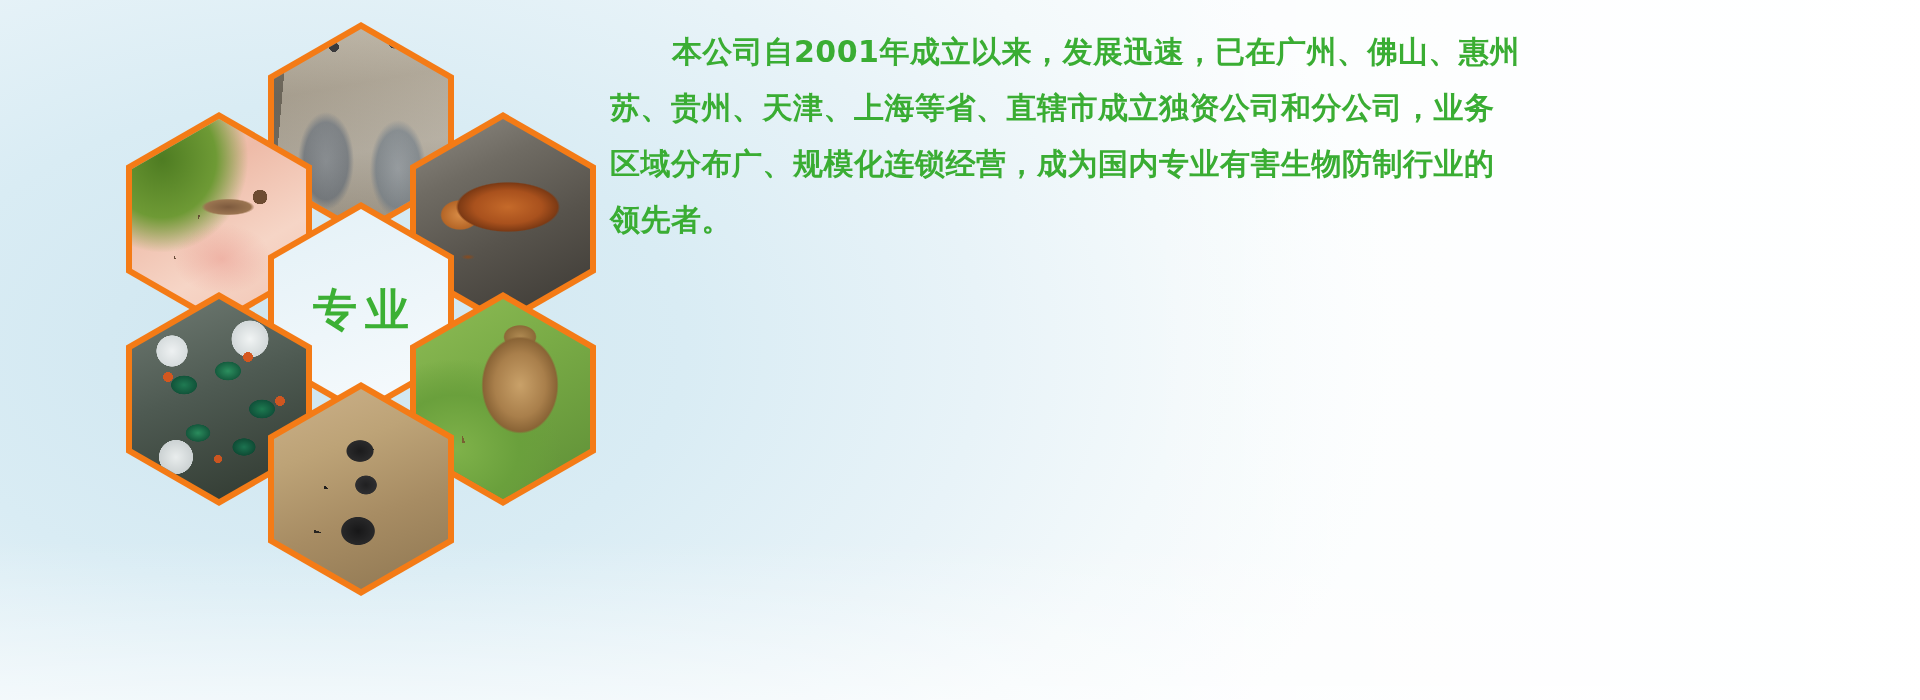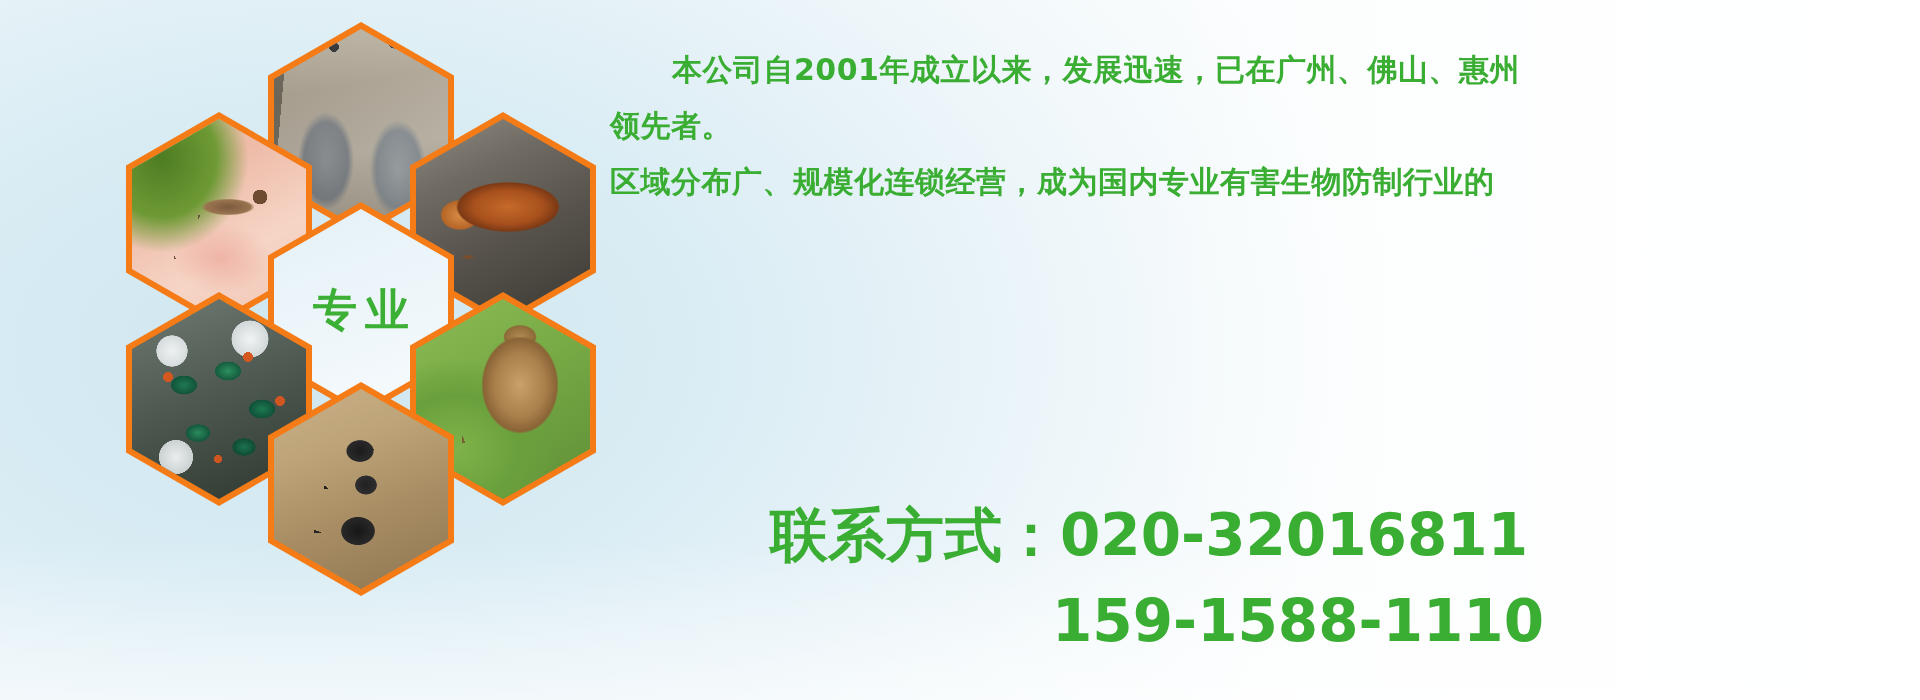--- a/index.html
+++ b/index.html
@@ -182,21 +182,21 @@
       radial-gradient(ellipse 24px 20px at 84px 142px, #171718 0%, #282829 68%, rgba(0,0,0,0) 72%),
       linear-gradient(40deg, rgba(25,25,26,.95) 0 3px, rgba(0,0,0,0) 3px) 50px 60px/44px 40px no-repeat,
       linear-gradient(140deg, rgba(25,25,26,.95) 0 3px, rgba(0,0,0,0) 3px) 96px 60px/50px 44px no-repeat,
       linear-gradient(20deg, rgba(25,25,26,.9) 0 3px, rgba(0,0,0,0) 3px) 40px 104px/50px 40px no-repeat;
   }
 
   
   #copy {
     position: absolute;
     left: 610px;
-    top: 42px;
+    top: 24px;
     width: 1260px;
   }
   .para-line {
     color: #3aad33;
     font-size: 30px;
     line-height: 56px;
     font-weight: bold;
     letter-spacing: 0.5px;
     white-space: nowrap;
     font-family: "DejaVu Sans", "Liberation Sans", sans-serif;
@@ -268,22 +268,19 @@
     <div class="hex h-ant">
       <div class="inner">
         <div class="art art-ant"></div>
       </div>
     </div>
 
   </div>
 
   <div id="copy">
     <div class="para-line first">本公司自2001年成立以来，发展迅速，已在广州、佛山、惠州</div>
+    <div class="para-line">苏、贵州、天津、上海等省、直辖市成立独资公司和分公司，业务</div>
+    <div class="para-line">区域分布广、规模化连锁经营，成为国内专业有害生物防制行业的</div>
     <div class="para-line">领先者。</div>
-    <div class="para-line">区域分布广、规模化连锁经营，成为国内专业有害生物防制行业的</div>
   </div>
 
-  <div id="contact">
-    <div class="contact-line">联系方式：020-32016811</div>
-    <div class="contact-line second">159-1588-1110</div>
-  </div>
 
 </div>
 
 </body></html>

